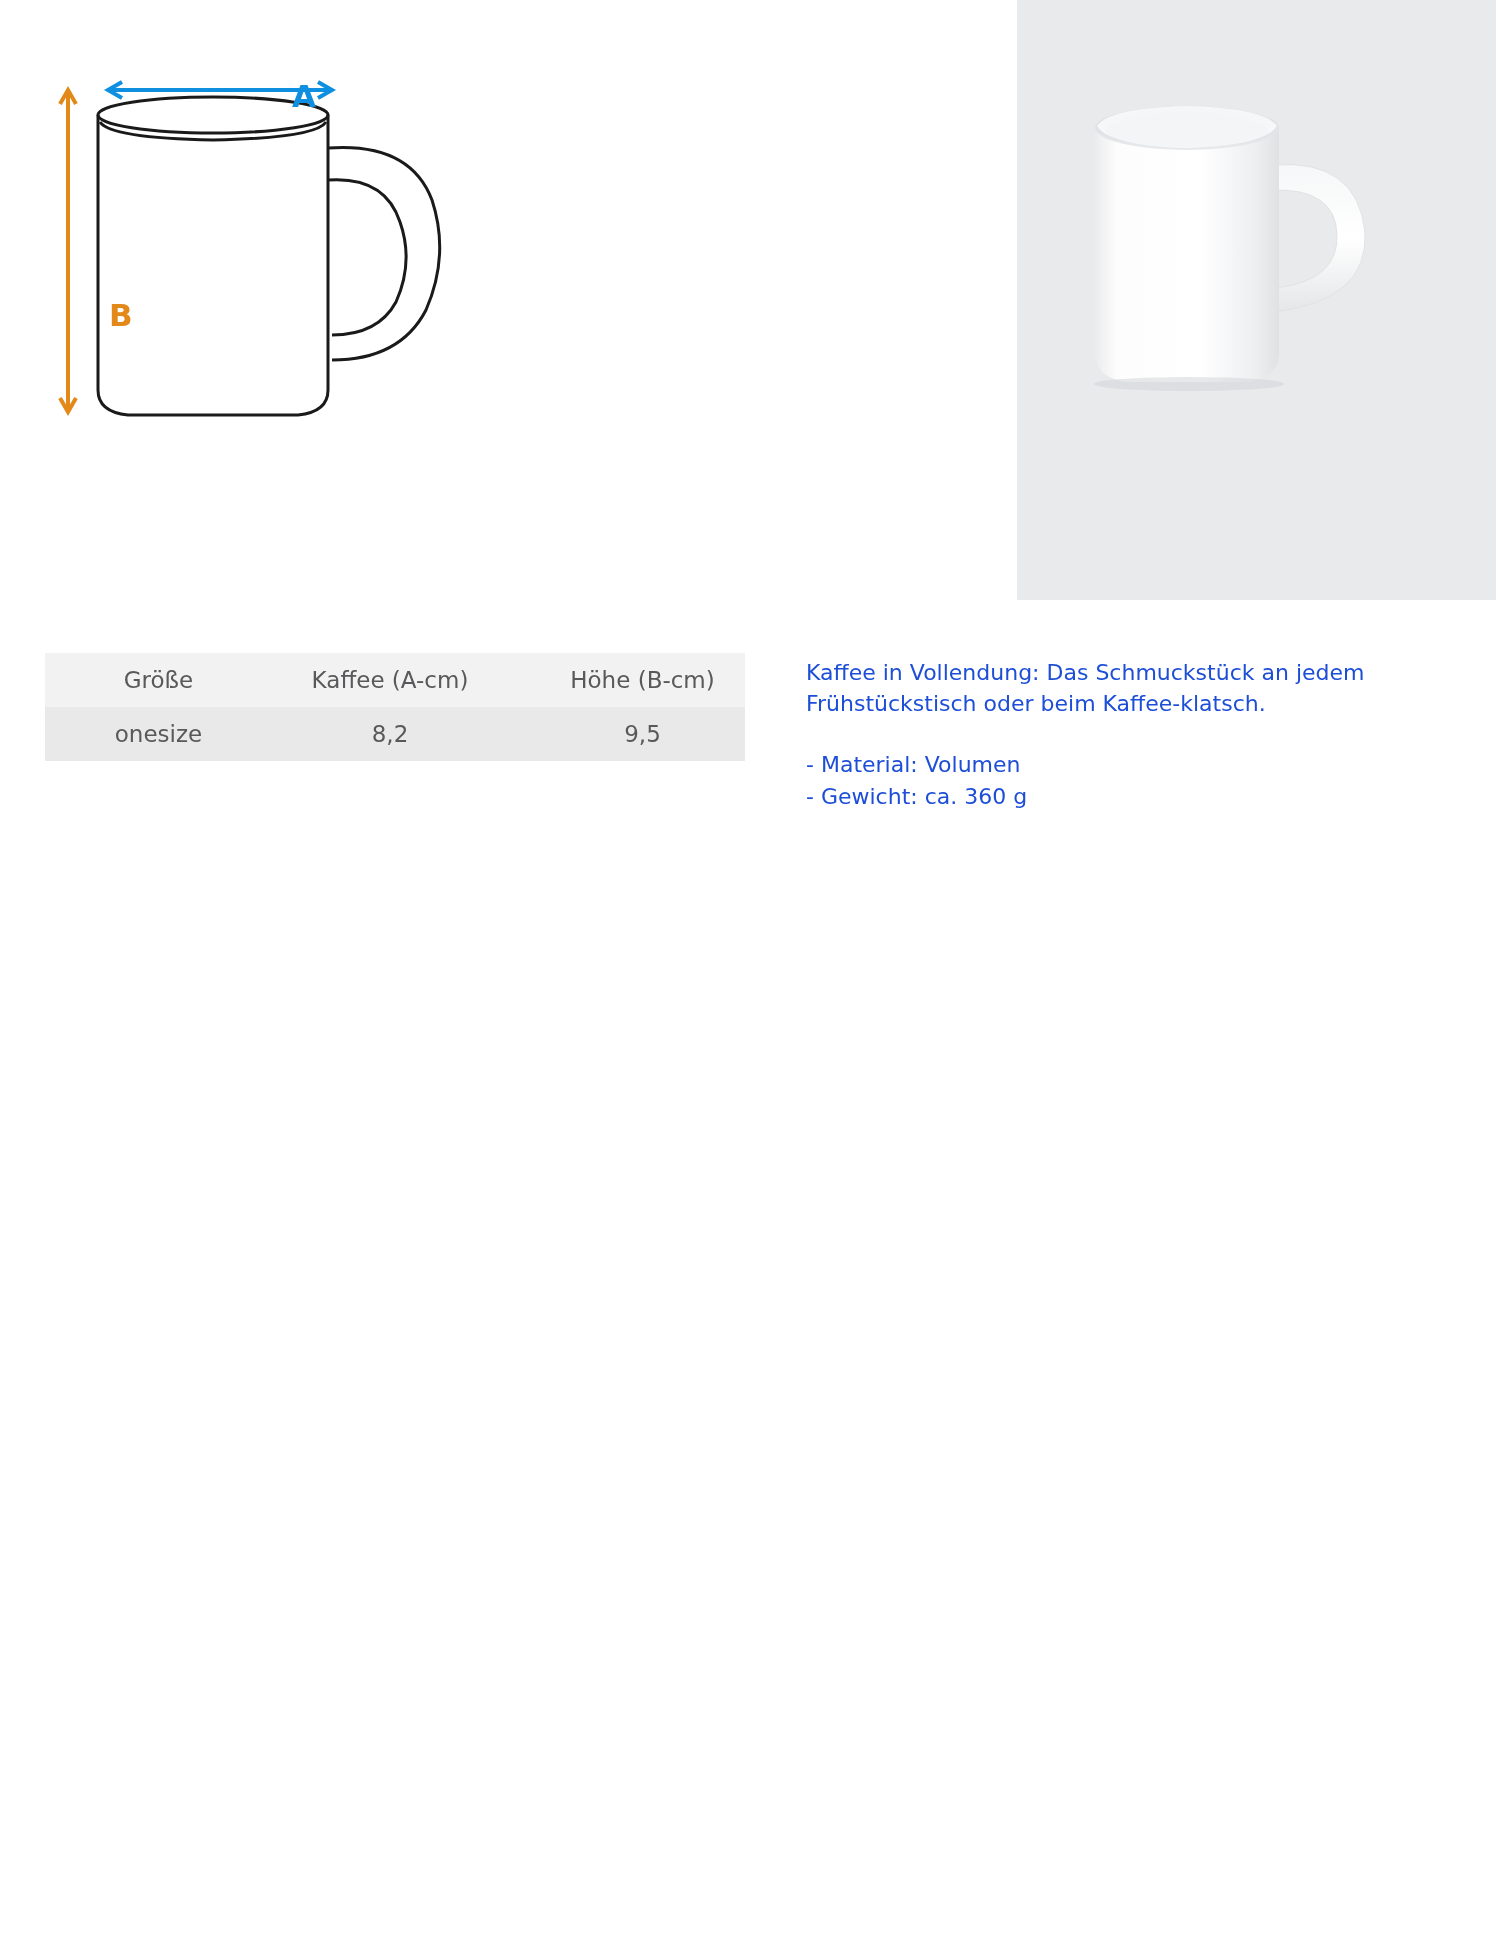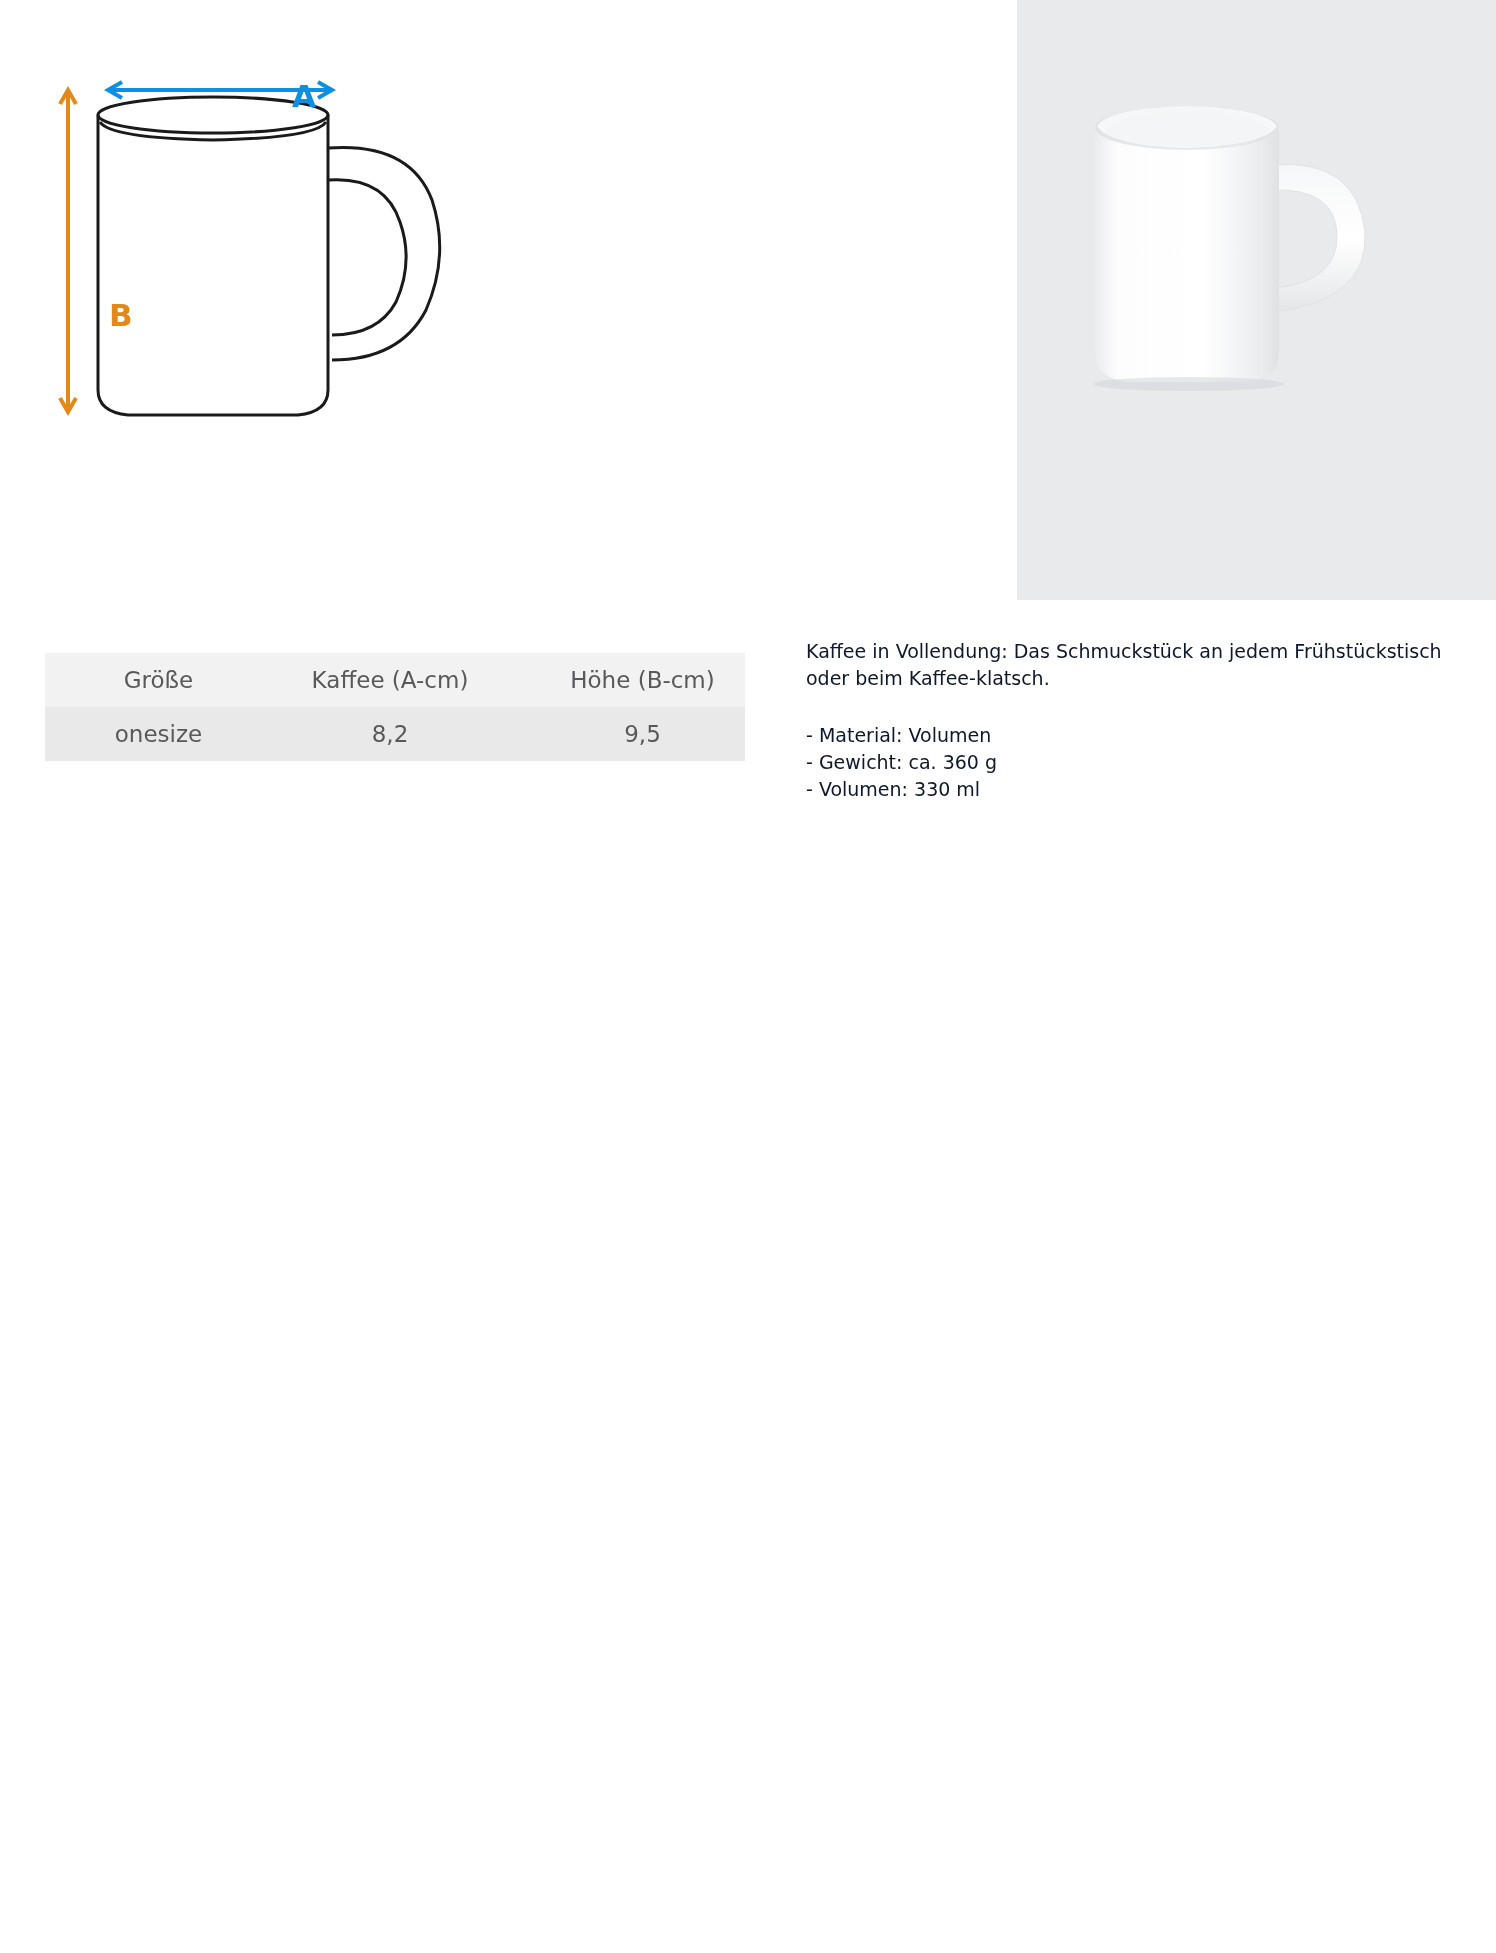--- a/index.html
+++ b/index.html
@@ -73,25 +73,25 @@
   .size-table thead tr { background: #f2f2f2; }
   .size-table tbody tr { background: #e9e9e9; }
   .size-table col.c1 { width: 195px; }
   .size-table col.c2 { width: 268px; }
   .size-table col.c3 { width: 237px; }
 
   
   .description {
     position: absolute;
     left: 806px;
-    top: 638px;
+    top: 657px;
     width: 650px;
-    font-size: 19px;
+    font-size: 22px;
     line-height: 1.42;
-    color: #0f172a;
+    color: #1d4ed8;
   }
   .description p { margin: 0 0 30px 0; }
   .description p:last-child { margin-bottom: 0; }
   .description .spec-line { margin: 0; }
 </style>
 </head>
 <body>
 
 <div class="top-area">
 
@@ -179,14 +179,13 @@
       <td>8,2</td>
       <td>9,5</td>
     </tr>
   </tbody>
 </table>
 
 <div class="description">
   <p>Kaffee in Vollendung: Das Schmuckstück an jedem Frühstückstisch oder beim Kaffee-klatsch.</p>
   <p class="spec-line">- Material: Volumen</p>
   <p class="spec-line">- Gewicht: ca. 360 g</p>
-  <p class="spec-line">- Volumen: 330 ml</p>
 </div>
 
 </body></html>

